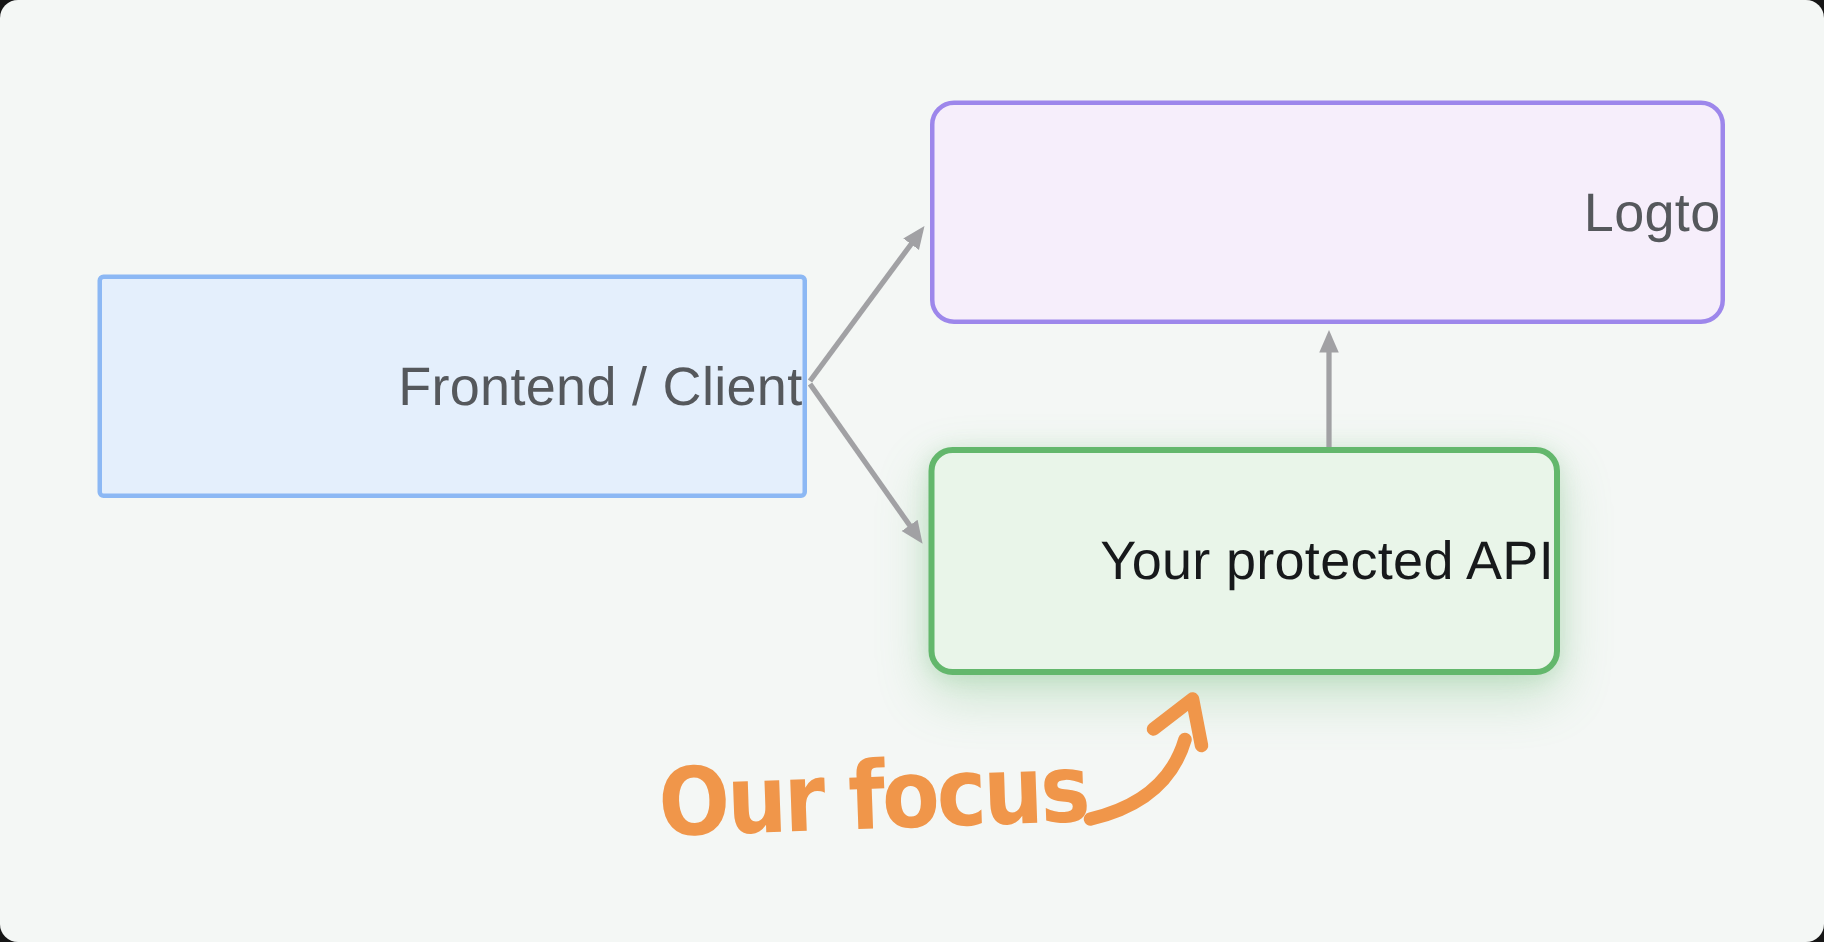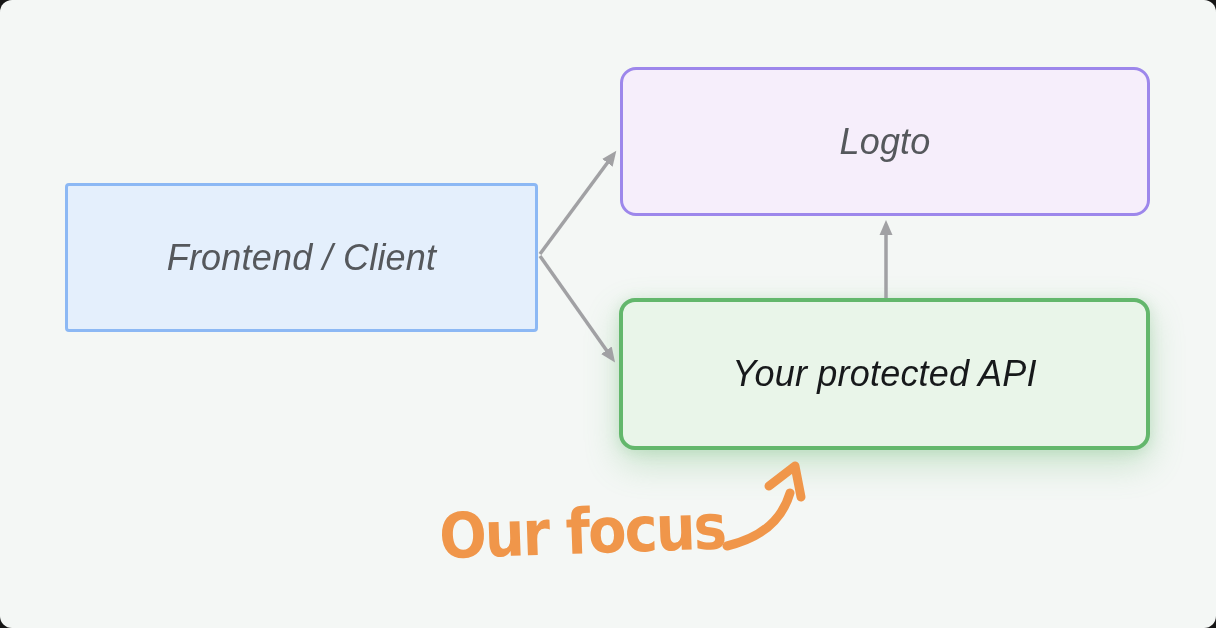--- a/index.html
+++ b/index.html
@@ -14,42 +14,41 @@
     height: 628px;
     background: var(--bg, #f4f7f5);
     border-radius: 12px;
     overflow: hidden;
   }
   .box {
     position: absolute;
     box-sizing: border-box;
     display: flex;
     align-items: center;
-    justify-content: center;
+    justify-content: flex-end;
     font-size: 36px;
     line-height: 1;
     letter-spacing: 0.2px;
-    font-style: italic;
   }
   .box-frontend {
     left: 65px; top: 183px; width: 473px; height: 149px;
     background: var(--box-blue-fill);
     border: 3px solid var(--box-blue-border);
     border-radius: 4px;
     color: var(--label-gray);
   }
   .box-logto {
     left: 620px; top: 67px; width: 530px; height: 149px;
     background: var(--box-purple-fill);
     border: 3px solid var(--box-purple-border);
     border-radius: 16px;
     color: var(--label-gray);
   }
   .box-api {
-    left: 619px; top: 298px; width: 531px; height: 152px;
+    left: 619px; top: 298px; width: 421px; height: 152px;
     background: var(--box-green-fill);
     border: 4px solid var(--box-green-border);
     border-radius: 16px;
     color: var(--label-dark);
     font-weight: 500;
     box-shadow: 0 14px 34px rgba(99,183,108,0.30), 0 2px 14px rgba(99,183,108,0.20);
   }
   .connector-layer {
     position: absolute;
     left: 0; top: 0;

